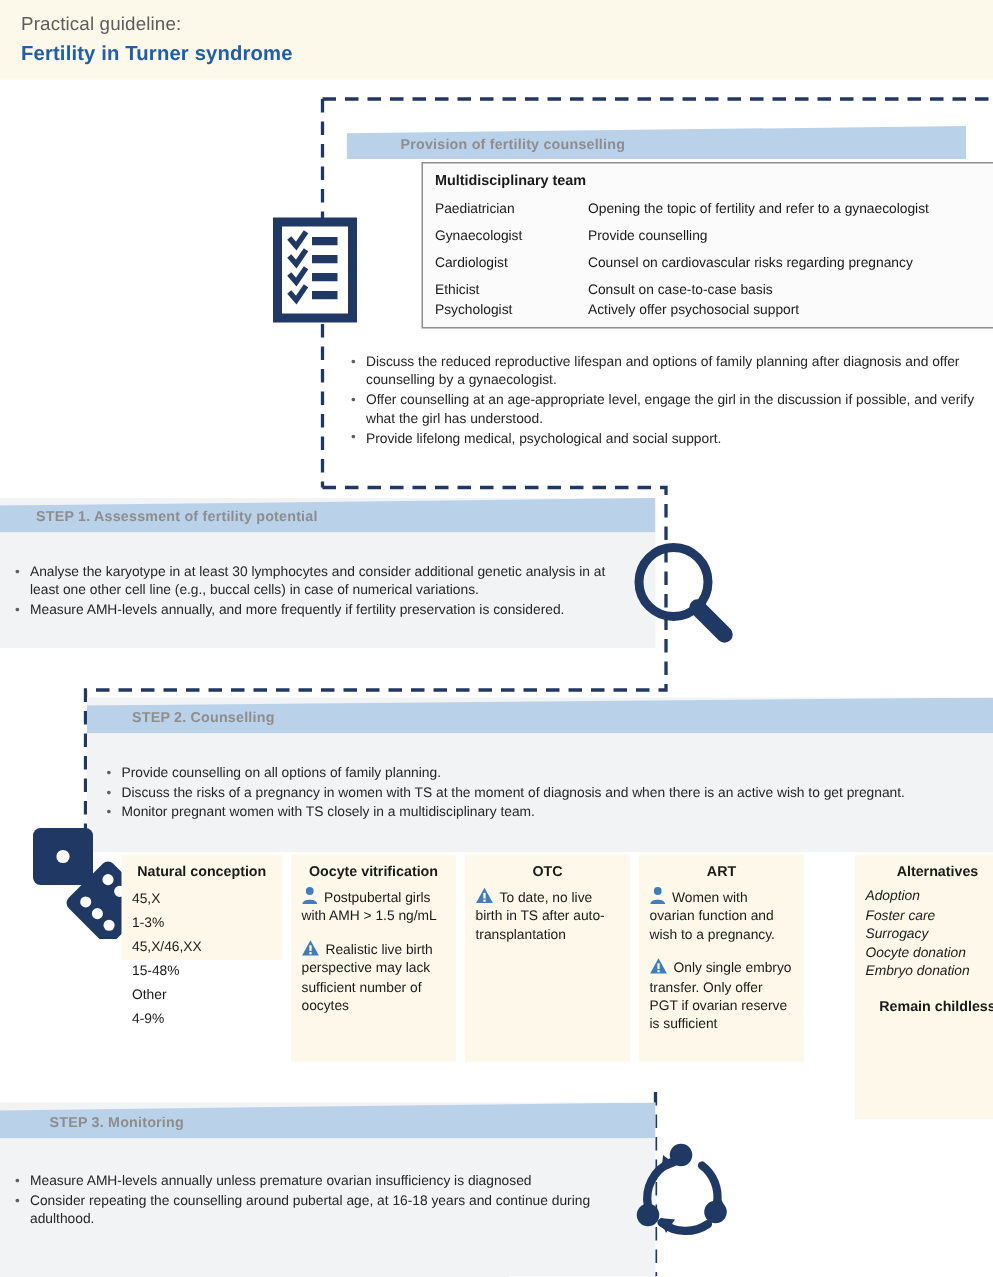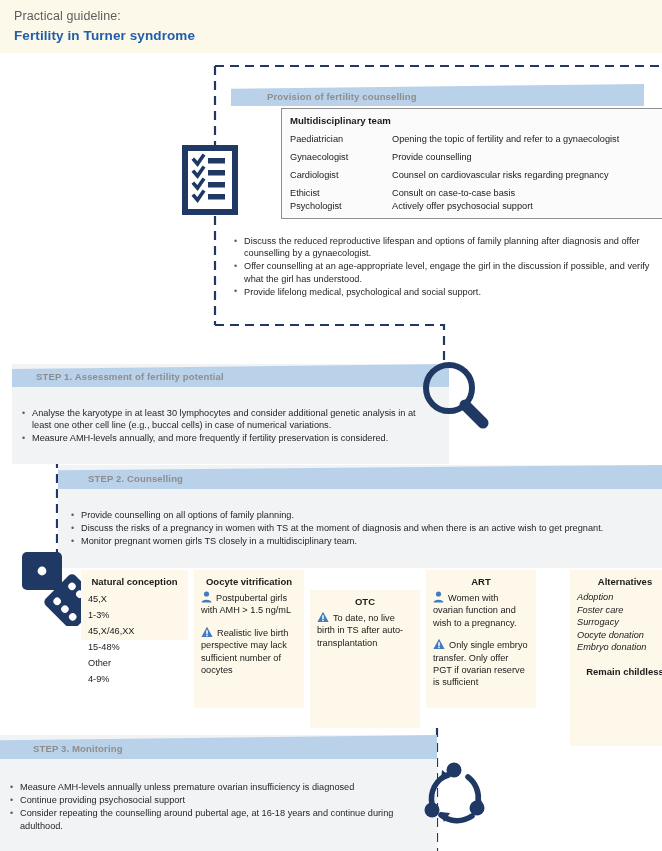--- a/index.html
+++ b/index.html
@@ -71,21 +71,21 @@
   .mdt-row { position: absolute; left: 8px; width: 396px; height: 18px; }
   .mdt-role { position: absolute; left: 0; top: 0; font-size: 9.2px; color: #1a1a1a; }
   .mdt-task { position: absolute; left: 102px; top: 0; font-size: 9.2px; color: #1a1a1a; }
 
   #counsel-bullets { position: absolute; left: 233px; top: 235px; width: 424px; }
 
   
   #clipboard-icon { position: absolute; left: 181px; top: 144px; width: 58px; height: 72px; }
 
   
-  #step1-panel { left: 12px; top: 332px; width: 437px; height: 100px; margin-top: 32px; }
+  #step1-panel { left: 0px; top: 332px; width: 437px; height: 100px; }
   #step1-head { height: 23px; }
   #step1-head .panel-head-label { left: 24px; top: 7px; }
   #step1-bullets { position: absolute; left: 9px; top: 43px; width: 415px; }
 
   #magnifier { position: absolute; left: 419px; top: 359px; width: 76px; height: 76px; }
 
   
   #step2-panel { left: 58px; top: 465px; width: 604px; height: 103px; }
   #step2-head { height: 24px; }
   #step2-head .panel-head-label { left: 30px; top: 8px; }
@@ -216,21 +216,21 @@
     <line x1="46" y1="46" x2="64" y2="64" stroke="#1f3864" stroke-width="11" stroke-linecap="round"></line>
   </svg>
 
   <div class="panel" id="step2-panel">
     <div class="panel-head" id="step2-head">
       <span class="panel-head-label">STEP 2. Counselling</span>
     </div>
     <ul class="bul" id="step2-bullets">
       <li>Provide counselling on all options of family planning.</li>
       <li>Discuss the risks of a pregnancy in women with TS at the moment of diagnosis and when there is an active wish to get pregnant.</li>
-      <li>Monitor pregnant women girls TS closely in a multidisciplinary team.</li>
+      <li>Monitor pregnant women with TS closely in a multidisciplinary team.</li>
     </ul>
   </div>
 
   <svg id="dice-group" viewBox="0 0 76 76">
     <rect x="2" y="2" width="40" height="38" rx="5" fill="#1f3864"></rect>
     <circle cx="22" cy="21" r="4.4" fill="#ffffff"></circle>
     <g transform="rotate(45 52 52)">
       <rect x="31" y="31" width="42" height="42" rx="5" fill="#1f3864"></rect>
       <g fill="#ffffff">
         <circle cx="41" cy="41" r="3.7"></circle>
@@ -268,21 +268,21 @@
       <div class="opt-para">
         <svg class="inline-ico" width="12" height="12" viewBox="0 0 12 12">
           <path d="M6,0.8 L11.6,11 L0.4,11 Z" fill="#3f7cc0"></path>
           <rect x="5.25" y="4.2" width="1.5" height="3.8" fill="#ffffff"></rect>
           <rect x="5.25" y="8.7" width="1.5" height="1.5" fill="#ffffff"></rect>
         </svg><span>Realistic live birth perspective may lack sufficient number of oocytes</span>
       </div>
     </div>
   </div>
 
-  <div class="opt-card" style="left:310px; top:590px; width:110px; height:138px;">
+  <div class="opt-card" style="left:310px; top:570px; width:110px; height:138px;">
     <div class="opt-title">OTC</div>
     <div class="opt-body">
       <div class="opt-para">
         <svg class="inline-ico" width="12" height="12" viewBox="0 0 12 12">
           <path d="M6,0.8 L11.6,11 L0.4,11 Z" fill="#3f7cc0"></path>
           <rect x="5.25" y="4.2" width="1.5" height="3.8" fill="#ffffff"></rect>
           <rect x="5.25" y="8.7" width="1.5" height="1.5" fill="#ffffff"></rect>
         </svg><span>To date, no live birth in TS after auto-transplantation</span>
       </div>
     </div>
@@ -318,21 +318,20 @@
     </div>
     <div class="alt-remain">Remain childless</div>
   </div>
 
   <div class="panel" id="step3-panel">
     <div class="panel-head" id="step3-head">
       <span class="panel-head-label">STEP 3. Monitoring</span>
     </div>
     <ul class="bul" id="step3-bullets">
       <li>Measure AMH-levels annually unless premature ovarian insufficiency is diagnosed</li>
-      <li>Continue providing psychosocial support</li>
       <li>Consider repeating the counselling around pubertal age, at 16-18 years and continue during adulthood.</li>
     </ul>
   </div>
 
   <svg id="cycle-icon" viewBox="0 0 70 70">
     <g fill="none" stroke="#1f3864" stroke-width="5.5" stroke-linecap="round">
       <path d="M10,44 A26,26 0 0 1 25,15"></path>
       <path d="M46,17 A26,26 0 0 1 56,42"></path>
       <path d="M50,56 A26,26 0 0 1 19,55"></path>
     </g>

